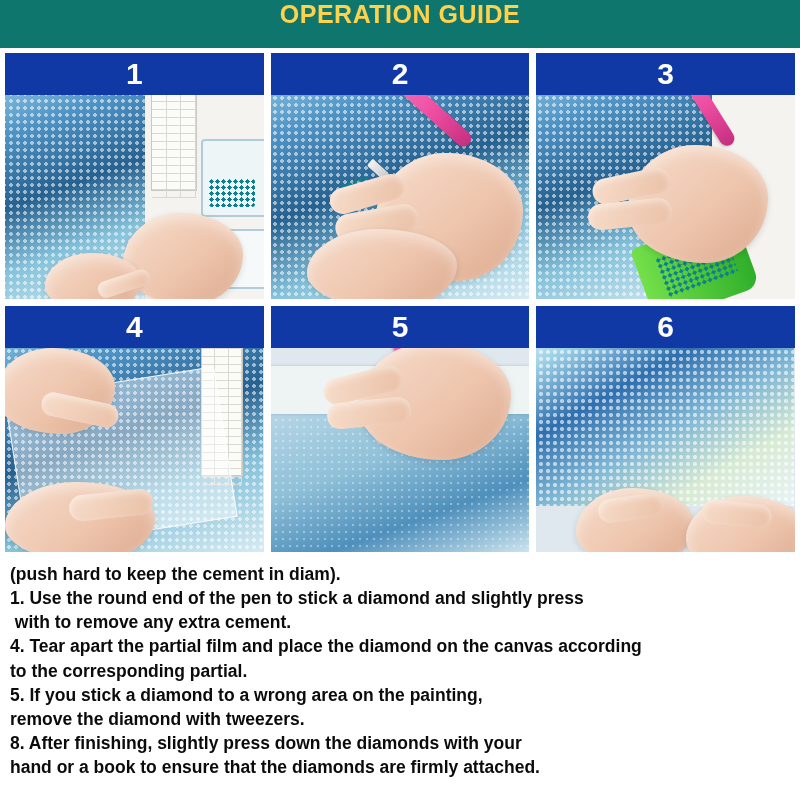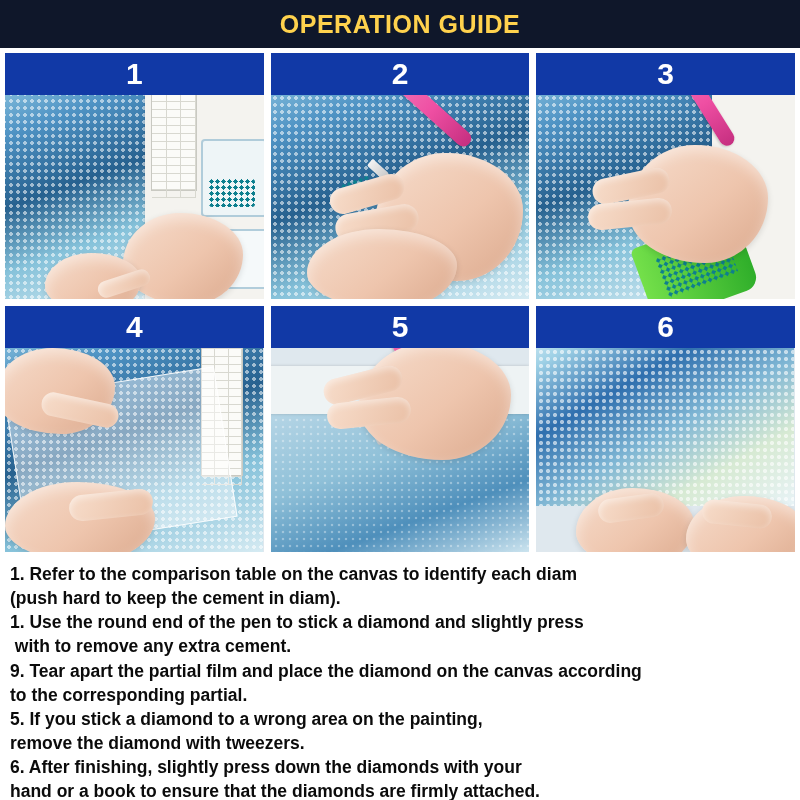--- a/index.html
+++ b/index.html
@@ -15,23 +15,22 @@
   }
   .page {
     width: 800px;
     height: 800px;
     position: relative;
     background: #ffffff;
   }
   .title-bar {
     width: 100%;
     height: 48px;
-    background: #0f172a;
+    background: #0f766e;
     display: flex;
-    align-items: center;
     justify-content: center;
   }
   .title-bar .title-text {
     color: #ffd24d;
     font-size: 25px;
     font-weight: bold;
     letter-spacing: 0.5px;
     font-family: "Liberation Sans", sans-serif;
   }
   .grid {
@@ -434,25 +433,24 @@
         <div class="hand" style="left:150px; top:190px; width:120px; height:78px;"></div>
         <div class="finger" style="left:62px; top:190px; width:66px; height:24px; transform:rotate(-8deg);"></div>
         <div class="finger" style="left:166px; top:196px; width:70px; height:24px; transform:rotate(6deg);"></div>
       </div>
       <div class="badge">6</div>
     </div>
 
   </div>
 
   <div class="instructions">
-    <p>1. Refer to the comparison table on the canvas to identify each diam</p>
     <p>(push hard to keep the cement in diam).</p>
     <p>1. Use the round end of the pen to stick a diamond and slightly press</p>
     <p> with to remove any extra cement.</p>
-    <p>9. Tear apart the partial film and place the diamond on the canvas according</p>
+    <p>4. Tear apart the partial film and place the diamond on the canvas according</p>
     <p>to the corresponding partial.</p>
     <p>5. If you stick a diamond to a wrong area on the painting,</p>
     <p>remove the diamond with tweezers.</p>
-    <p>6. After finishing, slightly press down the diamonds with your</p>
+    <p>8. After finishing, slightly press down the diamonds with your</p>
     <p>hand or a book to ensure that the diamonds are firmly attached.</p>
   </div>
 
 </div>
 
 </body></html>

